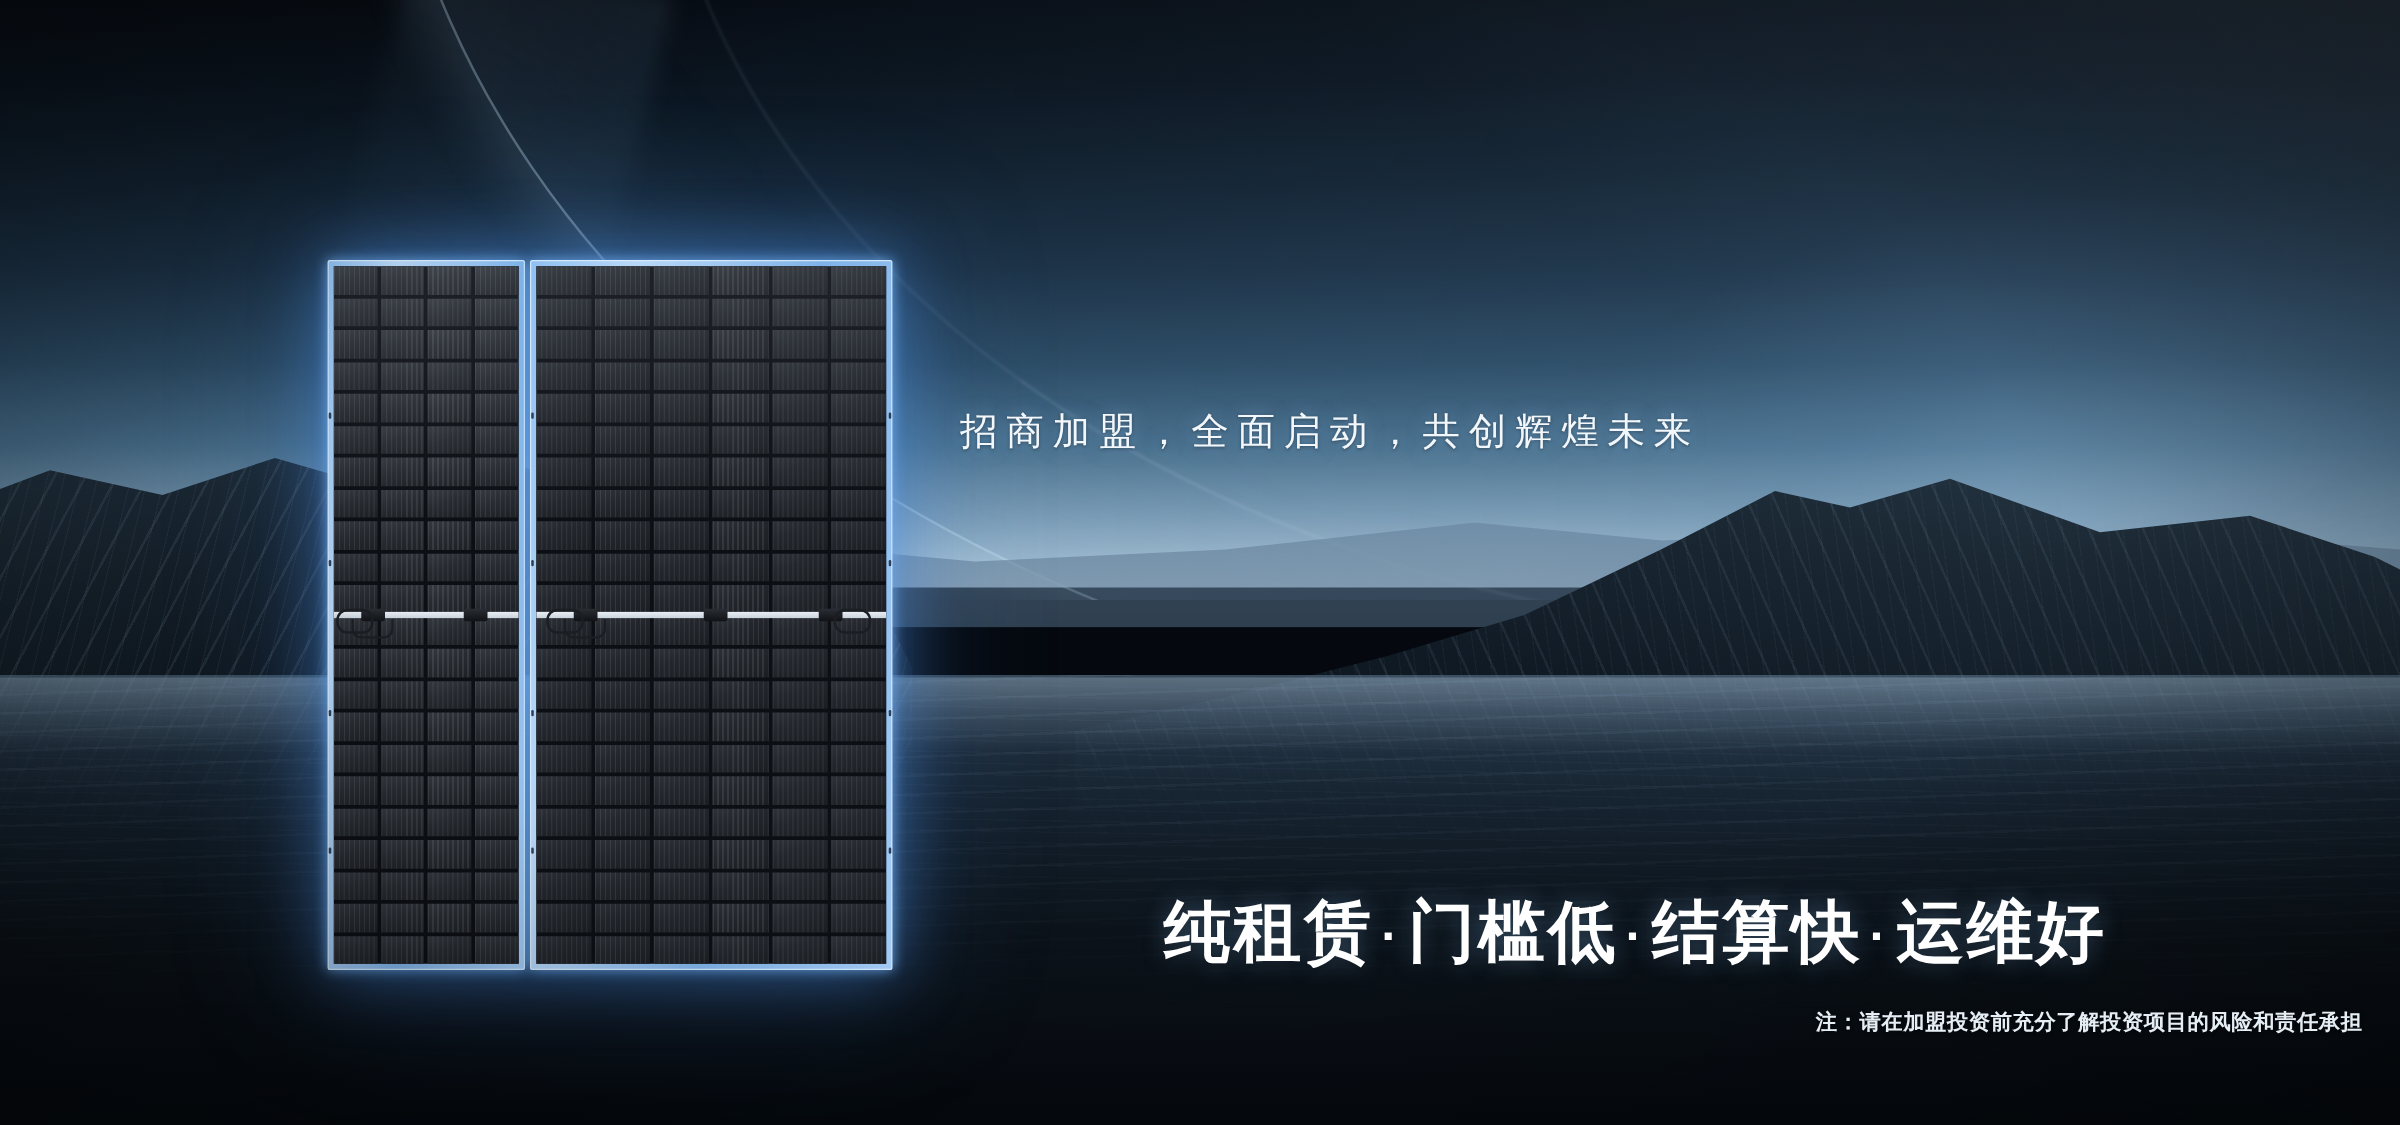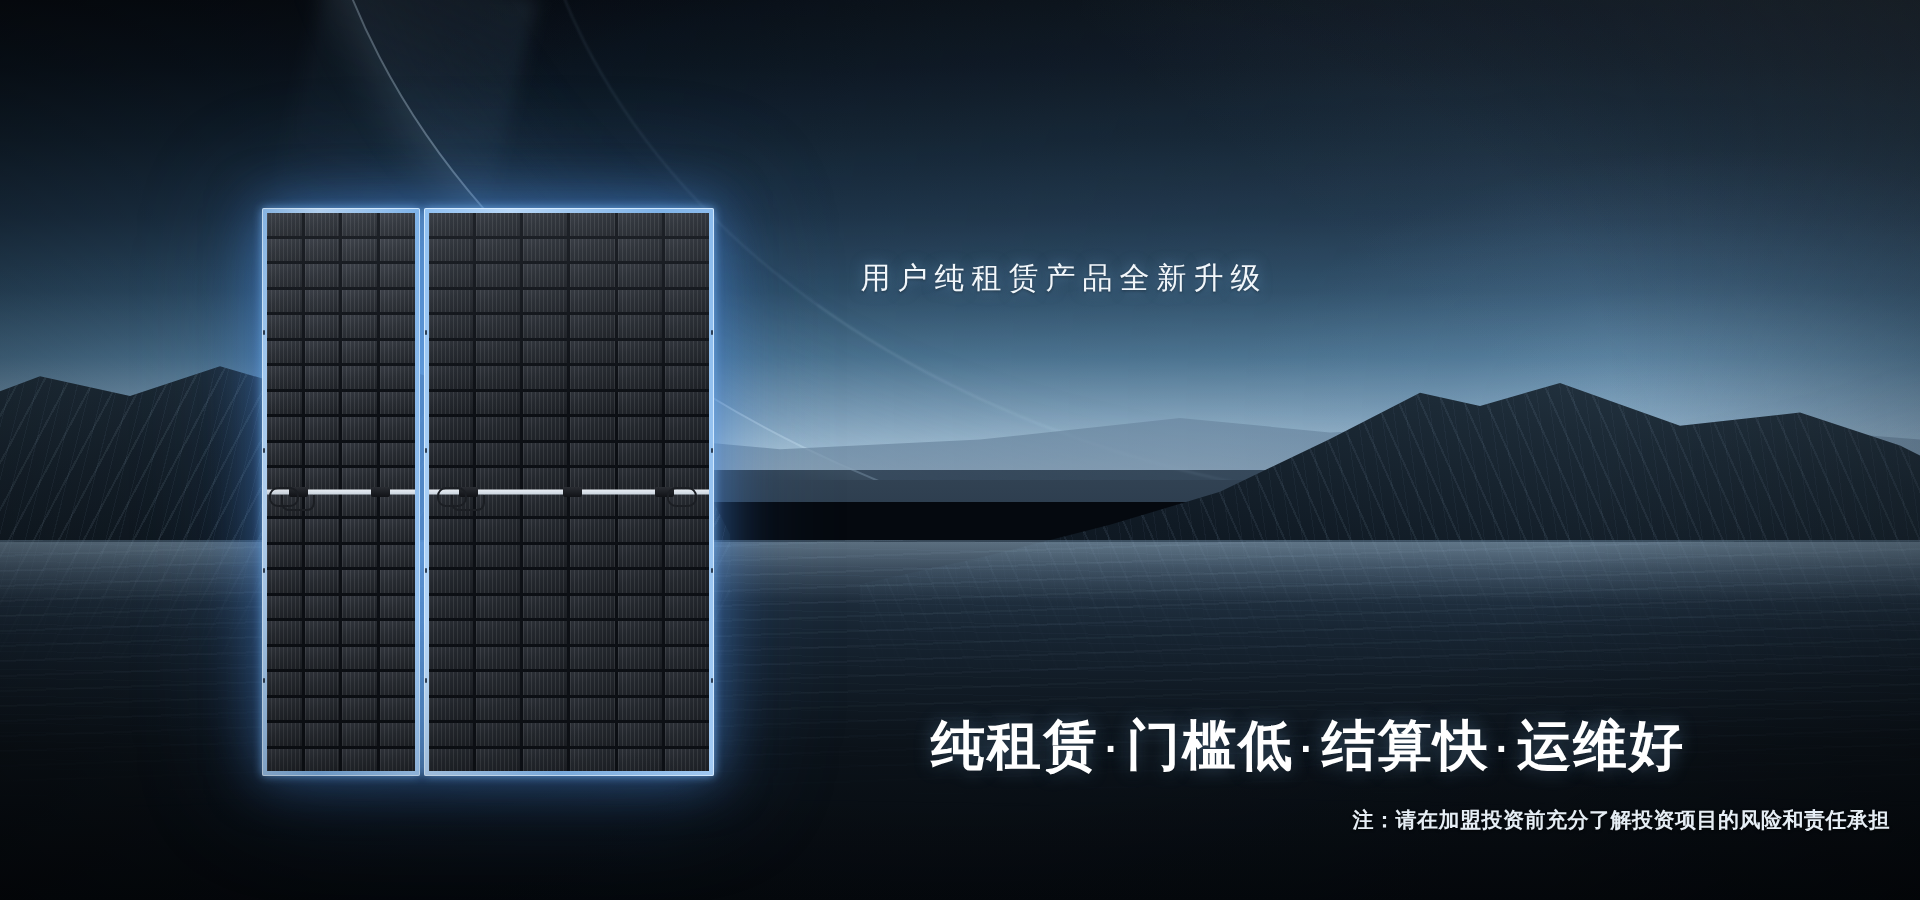--- a/index.html
+++ b/index.html
@@ -364,21 +364,21 @@
     color: #ffffff;
     text-shadow: 0 0 18px rgba(110,160,205,0.45), 0 2px 6px rgba(0,0,0,0.55);
     margin-top: 40px;
   }
   #tagline .dot { font-size: 40px; vertical-align: middle; padding: 0 6px; }
 
   #disclaimer {
     position: absolute;
     right: 30px;
     top: 806px;
-    font-size: 21px;
+    font-size: 17px;
     font-weight: 700;
     letter-spacing: .5px;
     color: #e6eef5;
     white-space: nowrap;
     text-shadow: 0 1px 3px rgba(0,0,0,0.7);
   }
 </style>
 </head>
 <body>
 
@@ -747,21 +747,21 @@
       <div class="frame-dot" style="right:1px; top:122px;"></div>
       <div class="frame-dot" style="right:1px; top:240px;"></div>
       <div class="frame-dot" style="right:1px; top:360px;"></div>
       <div class="frame-dot" style="right:1px; top:470px;"></div>
     </div>
 
   </div>
 
   <div class="vignette"></div>
 
-  <div class="subline" id="sub1">用户纯租赁产品全新升级</div>
+  <div class="subline" id="sub2">招商加盟，全面启动，共创辉煌未来</div>
 
 
   <div id="tagline">
     <span>纯租赁</span><span class="dot">·</span><span>门槛低</span><span class="dot">·</span><span>结算快</span><span class="dot">·</span><span>运维好</span>
   </div>
 
   <div id="disclaimer">注：请在加盟投资前充分了解投资项目的风险和责任承担</div>
 
 </div>
 

